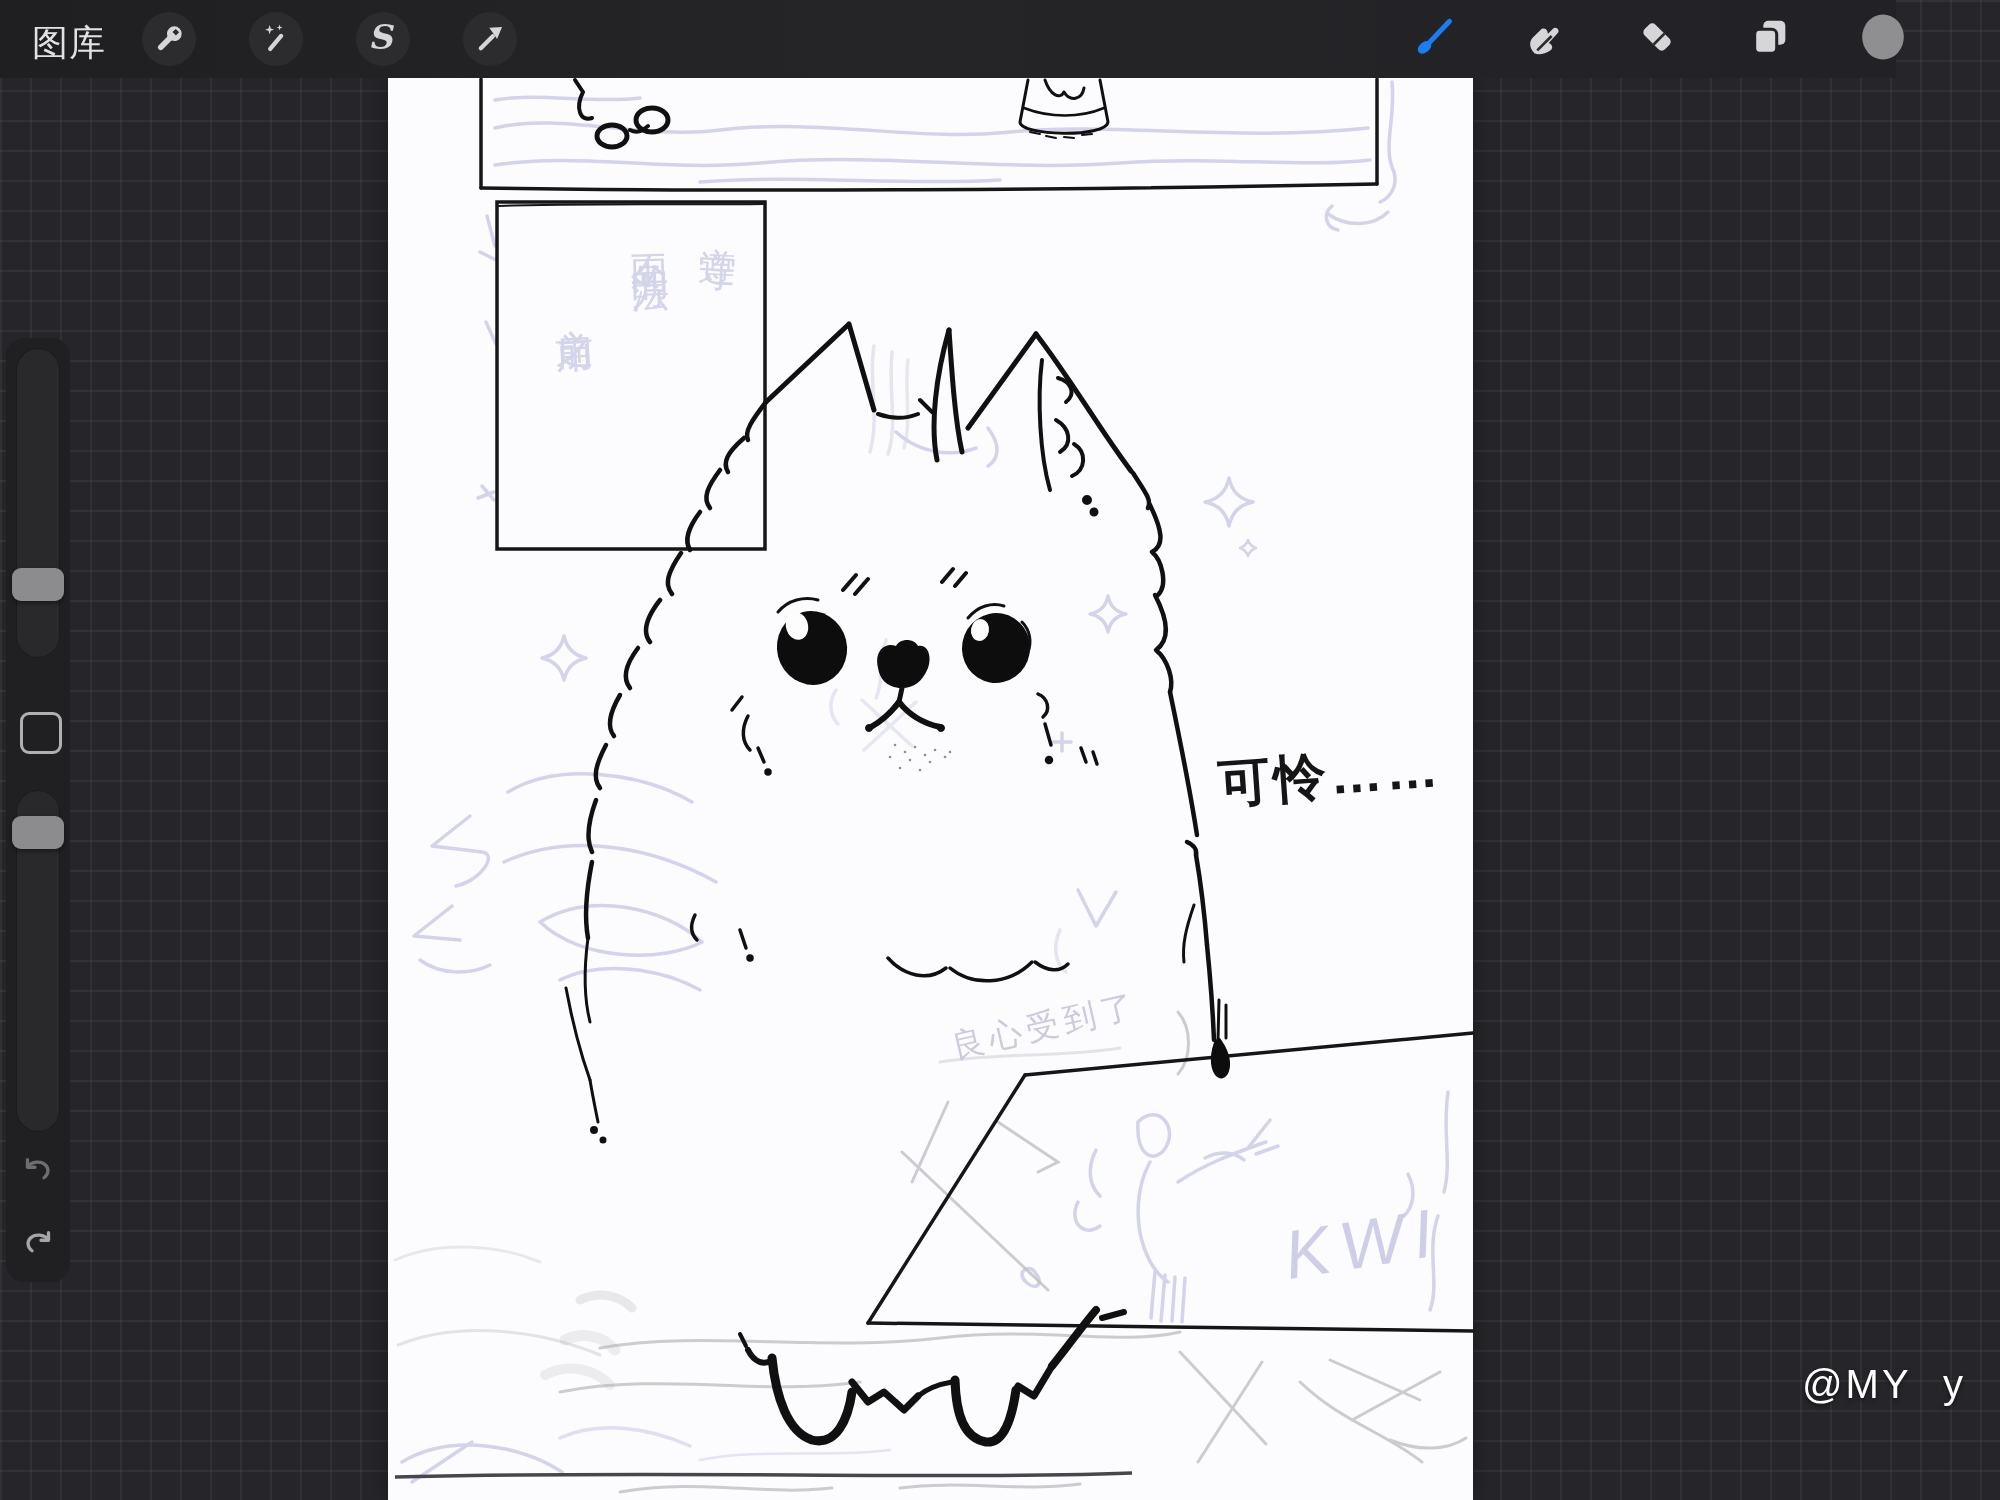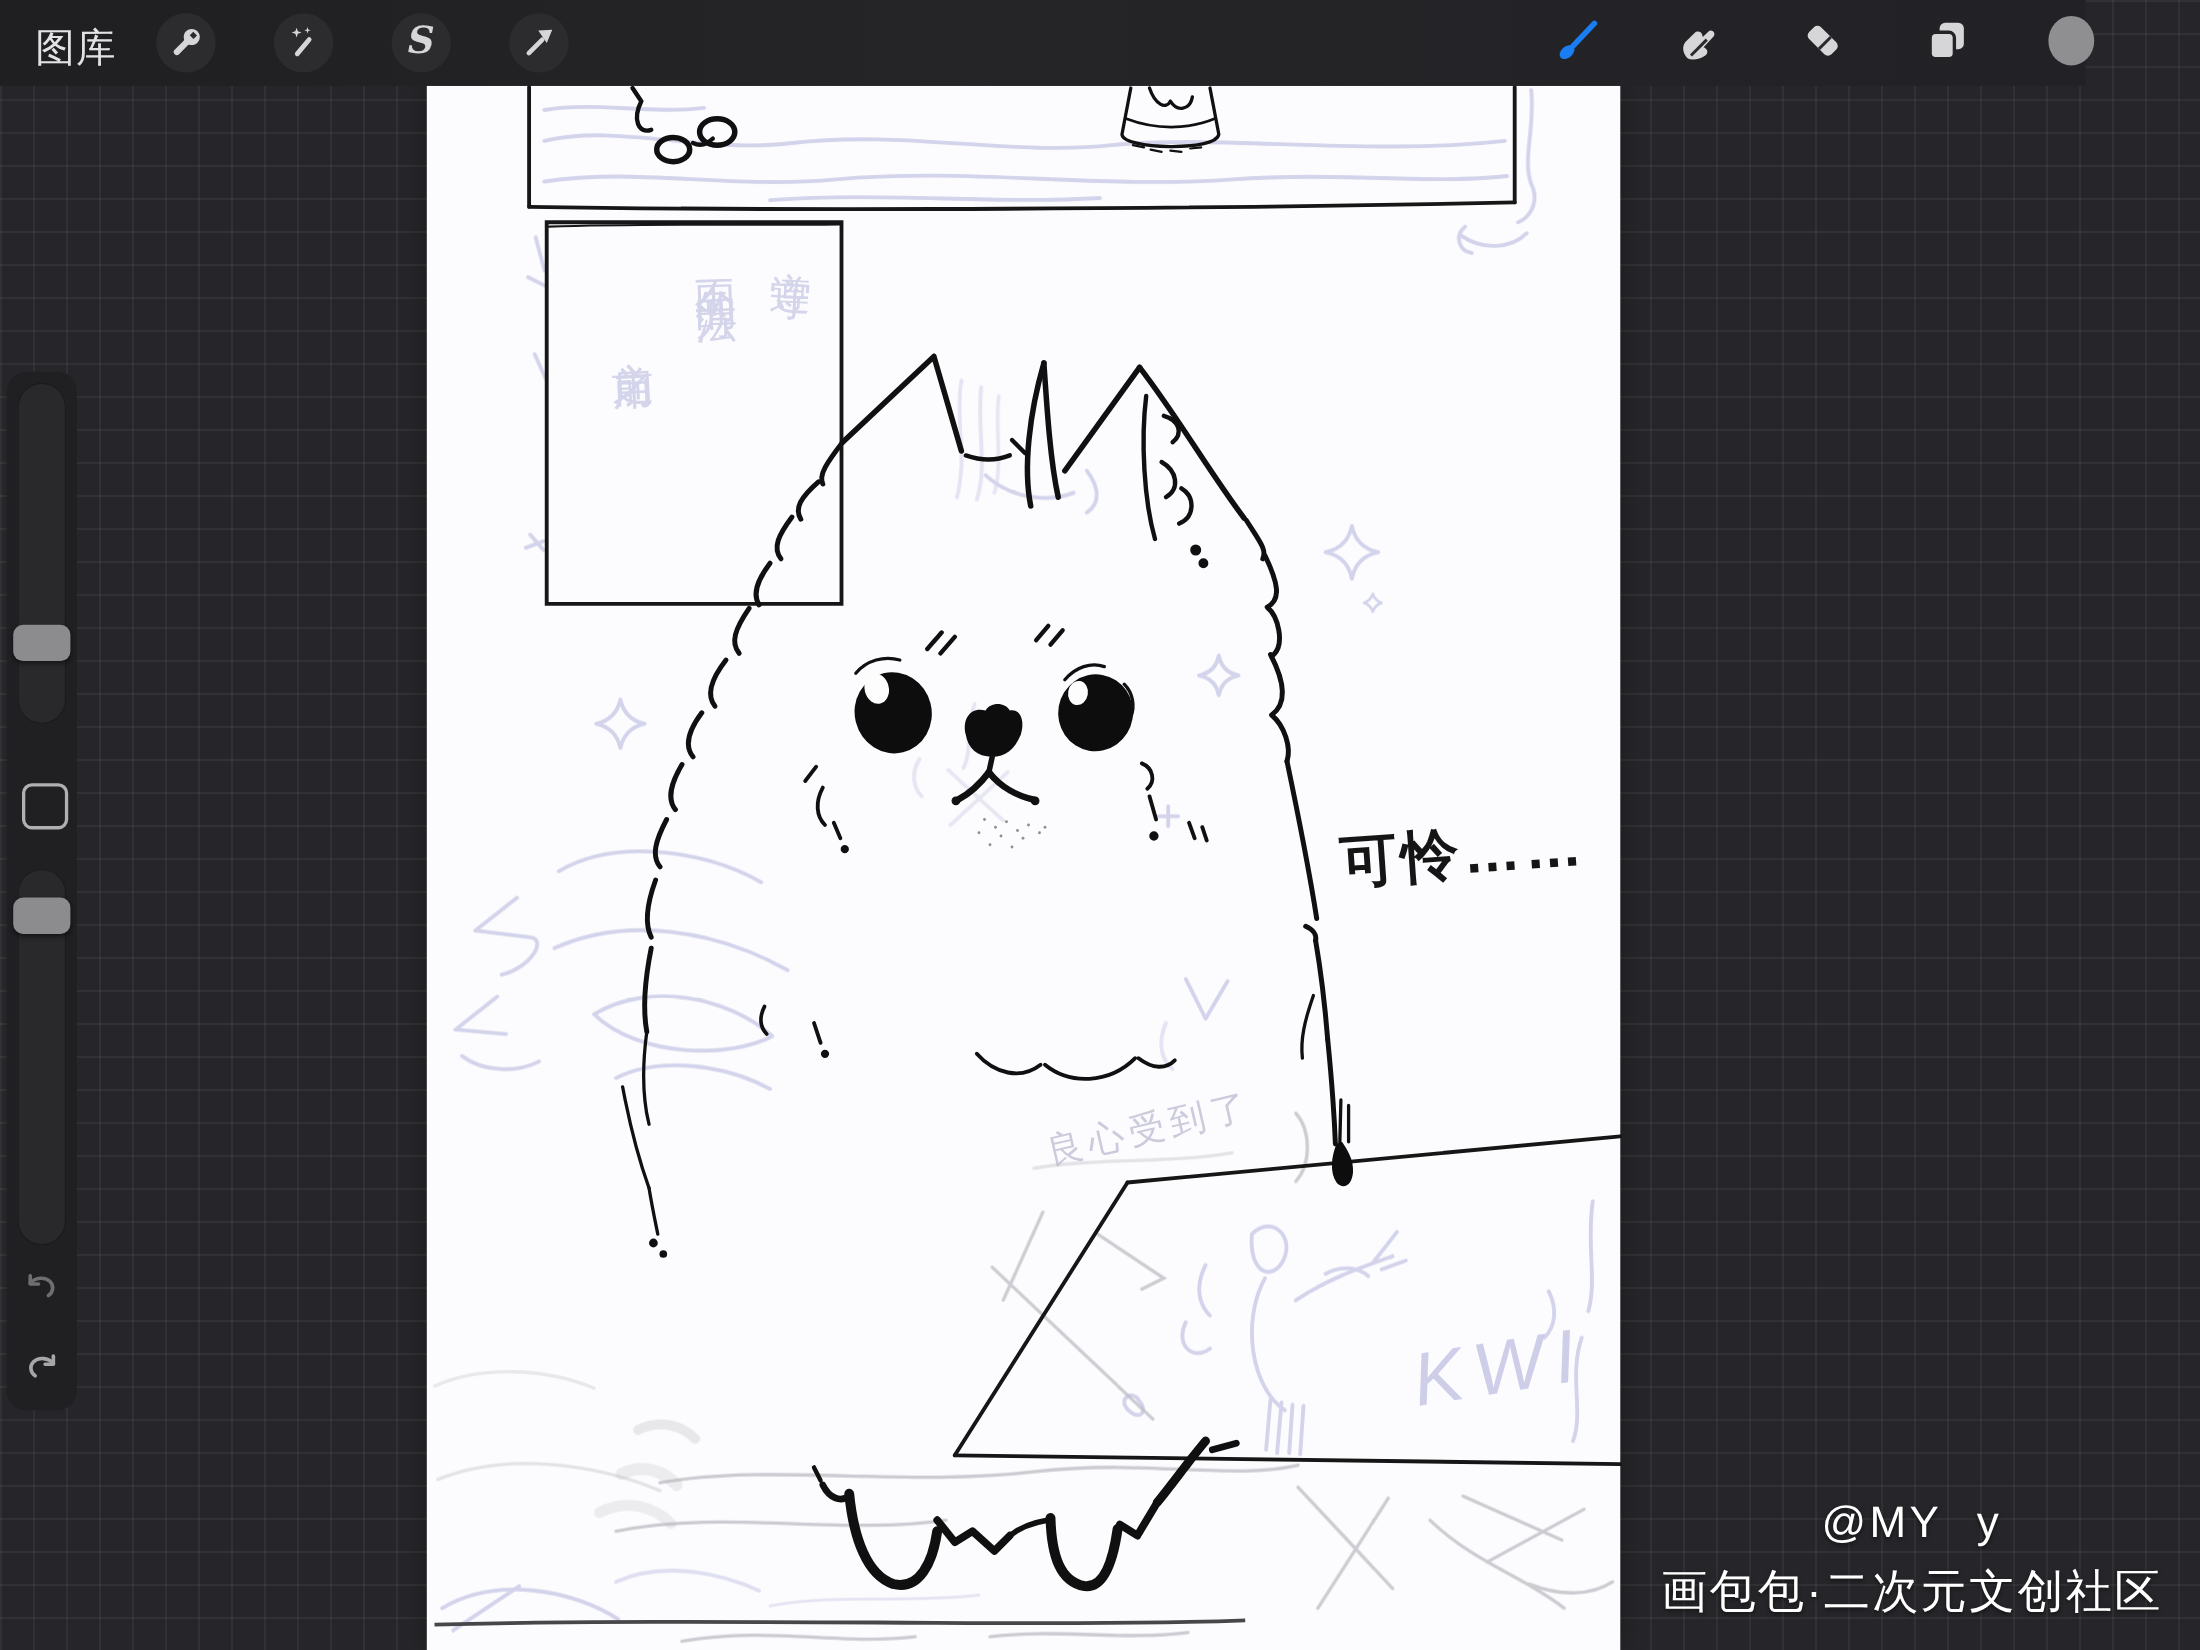--- a/index.html
+++ b/index.html
@@ -82,21 +82,21 @@
   .draft-col{
     position:absolute;z-index:12;pointer-events:none;
     writing-mode:vertical-rl;font-size:38px;color:#c7c7e5;opacity:.75;
     letter-spacing:5px;
   }
   .col-a{left:694px;top:216px;transform:rotate(3deg);}
   .col-b{left:622px;top:224px;transform:rotate(-2deg);}
   .col-c{left:546px;top:298px;transform:rotate(-3deg);}
   
   .watermark{
-    position:absolute;right:34px;top:1362px;text-align:center;color:#ffffff;
+    position:absolute;right:34px;top:1362px;text-align:right;color:#ffffff;
     z-index:40;text-shadow:0 2px 4px rgba(0,0,0,0.55);pointer-events:none;
   }
   .wm-line1{font-size:40px;letter-spacing:3px;word-spacing:18px;}
   .wm-line2{font-size:42px;margin-top:12px;letter-spacing:2px;}
 </style>
 </head>
 <body>
 
 <div class="bg-grid"></div>
 
@@ -442,14 +442,13 @@
       <svg width="36" height="36" viewBox="0 0 24 24" fill="none" stroke="#a6a6aa" stroke-width="2.2" stroke-linecap="round" stroke-linejoin="round">
         <path d="M19 9 C16 5.5 10 5 7 8 C4.5 10.5 5 14.5 8 16.5"></path>
         <path d="M19 4.5 L19 9.5 L14 9.5"></path>
       </svg>
     </span>
   </div>
 </div>
 
 <div class="watermark">
   <div class="wm-line1">@MY y</div>
-  <div class="wm-line2">画包包·二次元文创社区</div>
 </div>
 
 </body></html>

